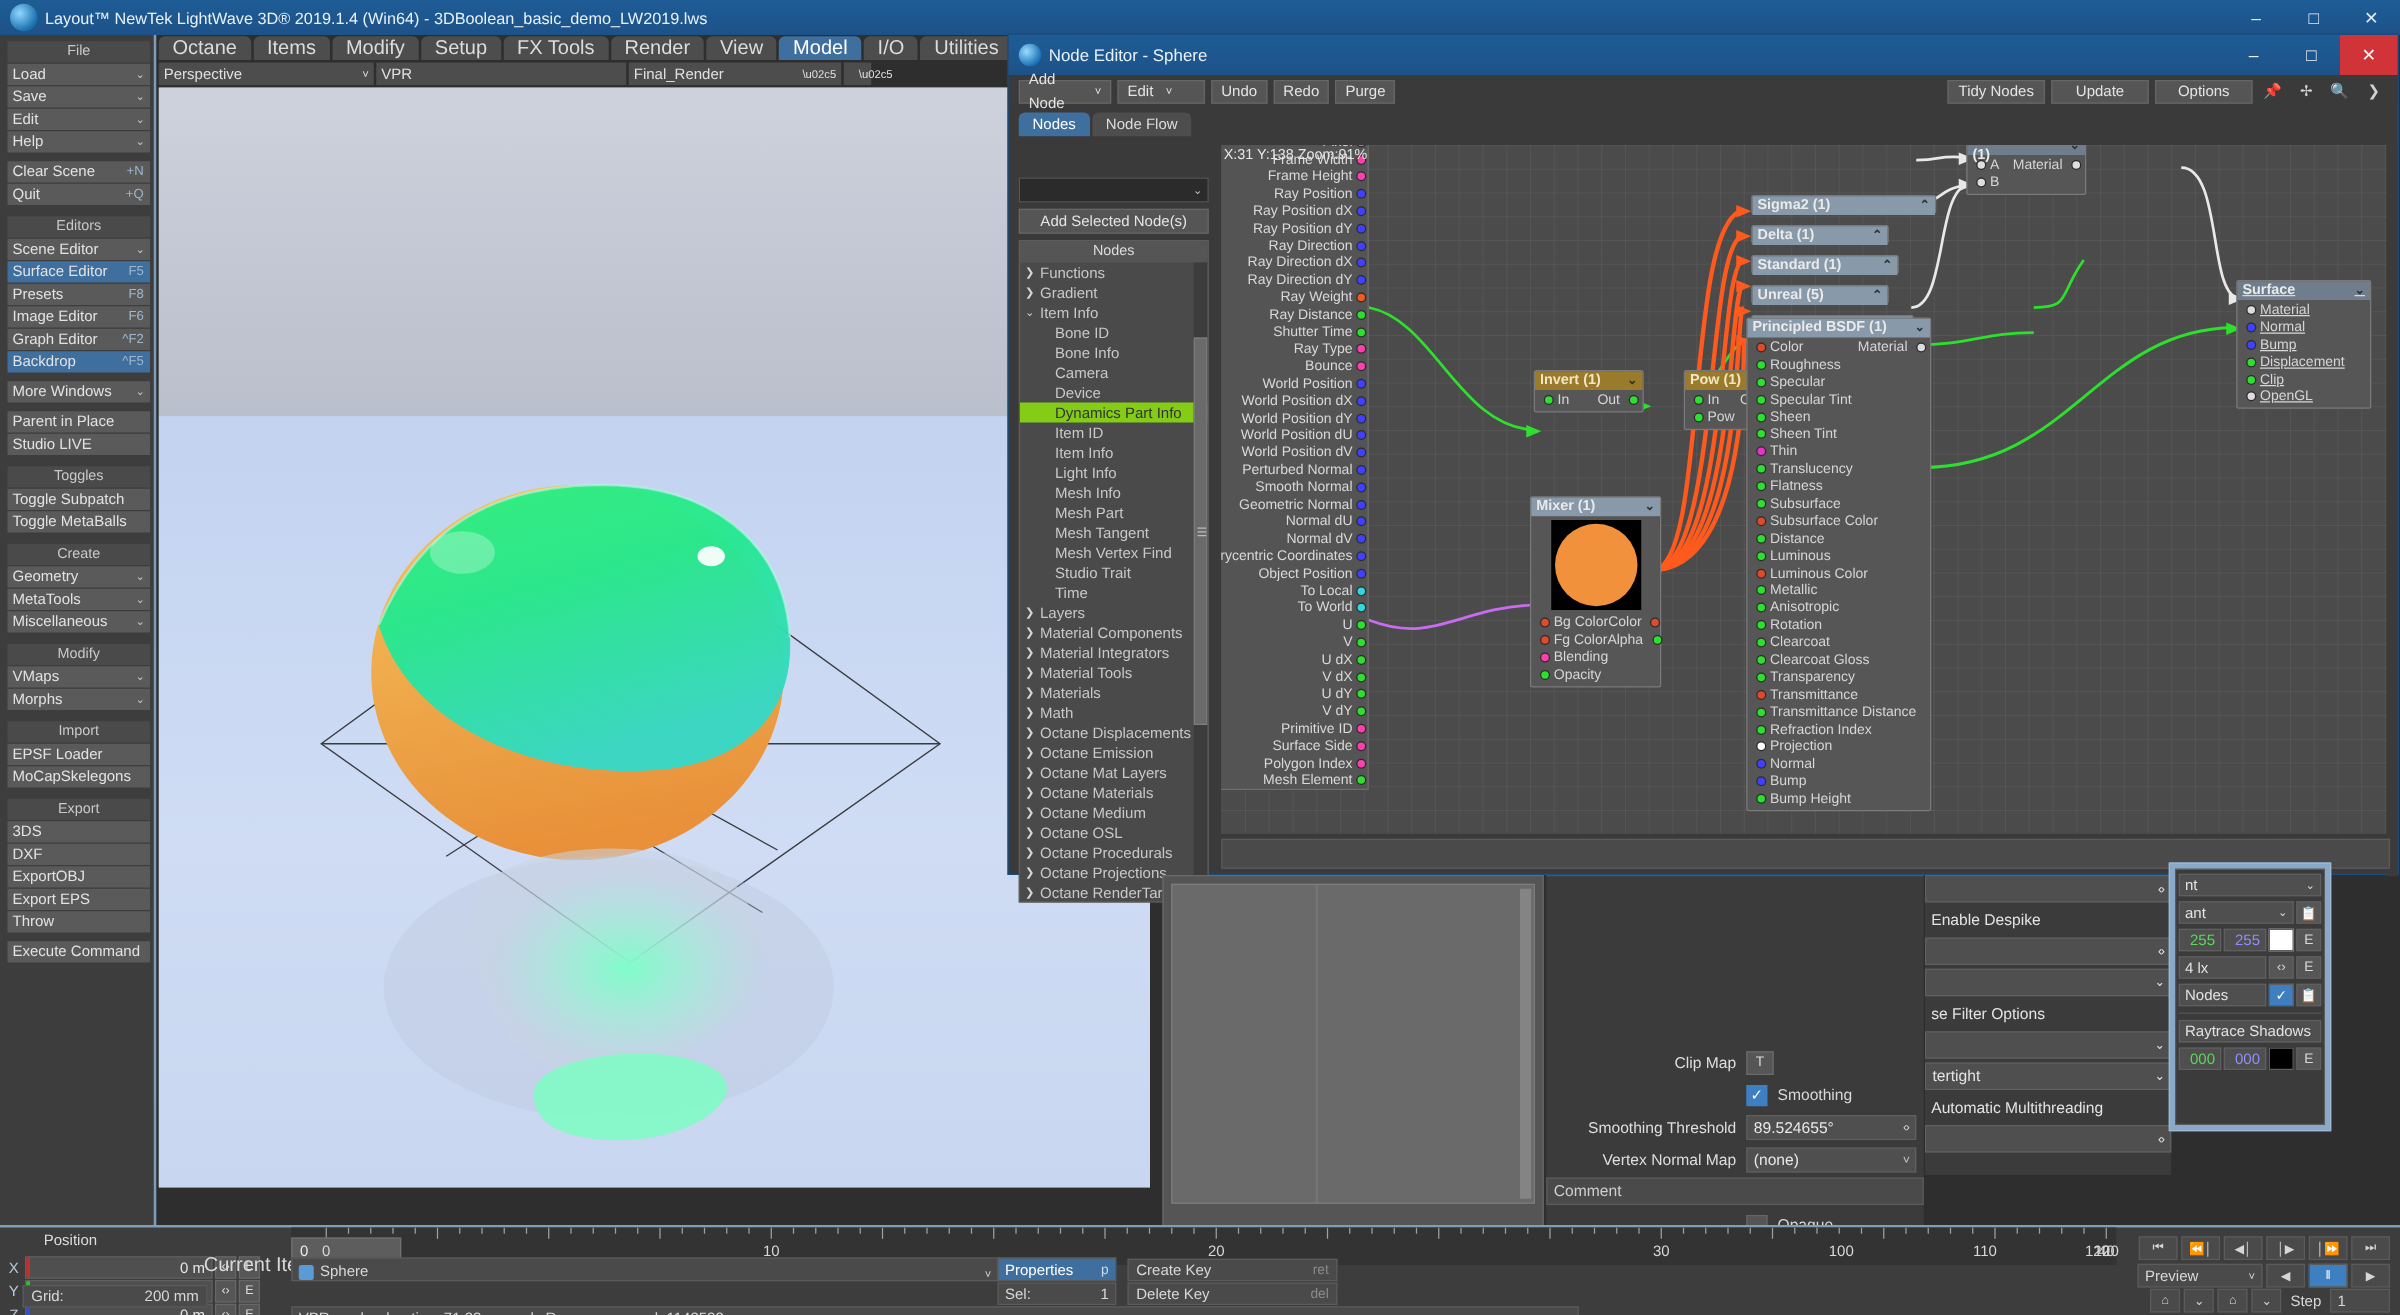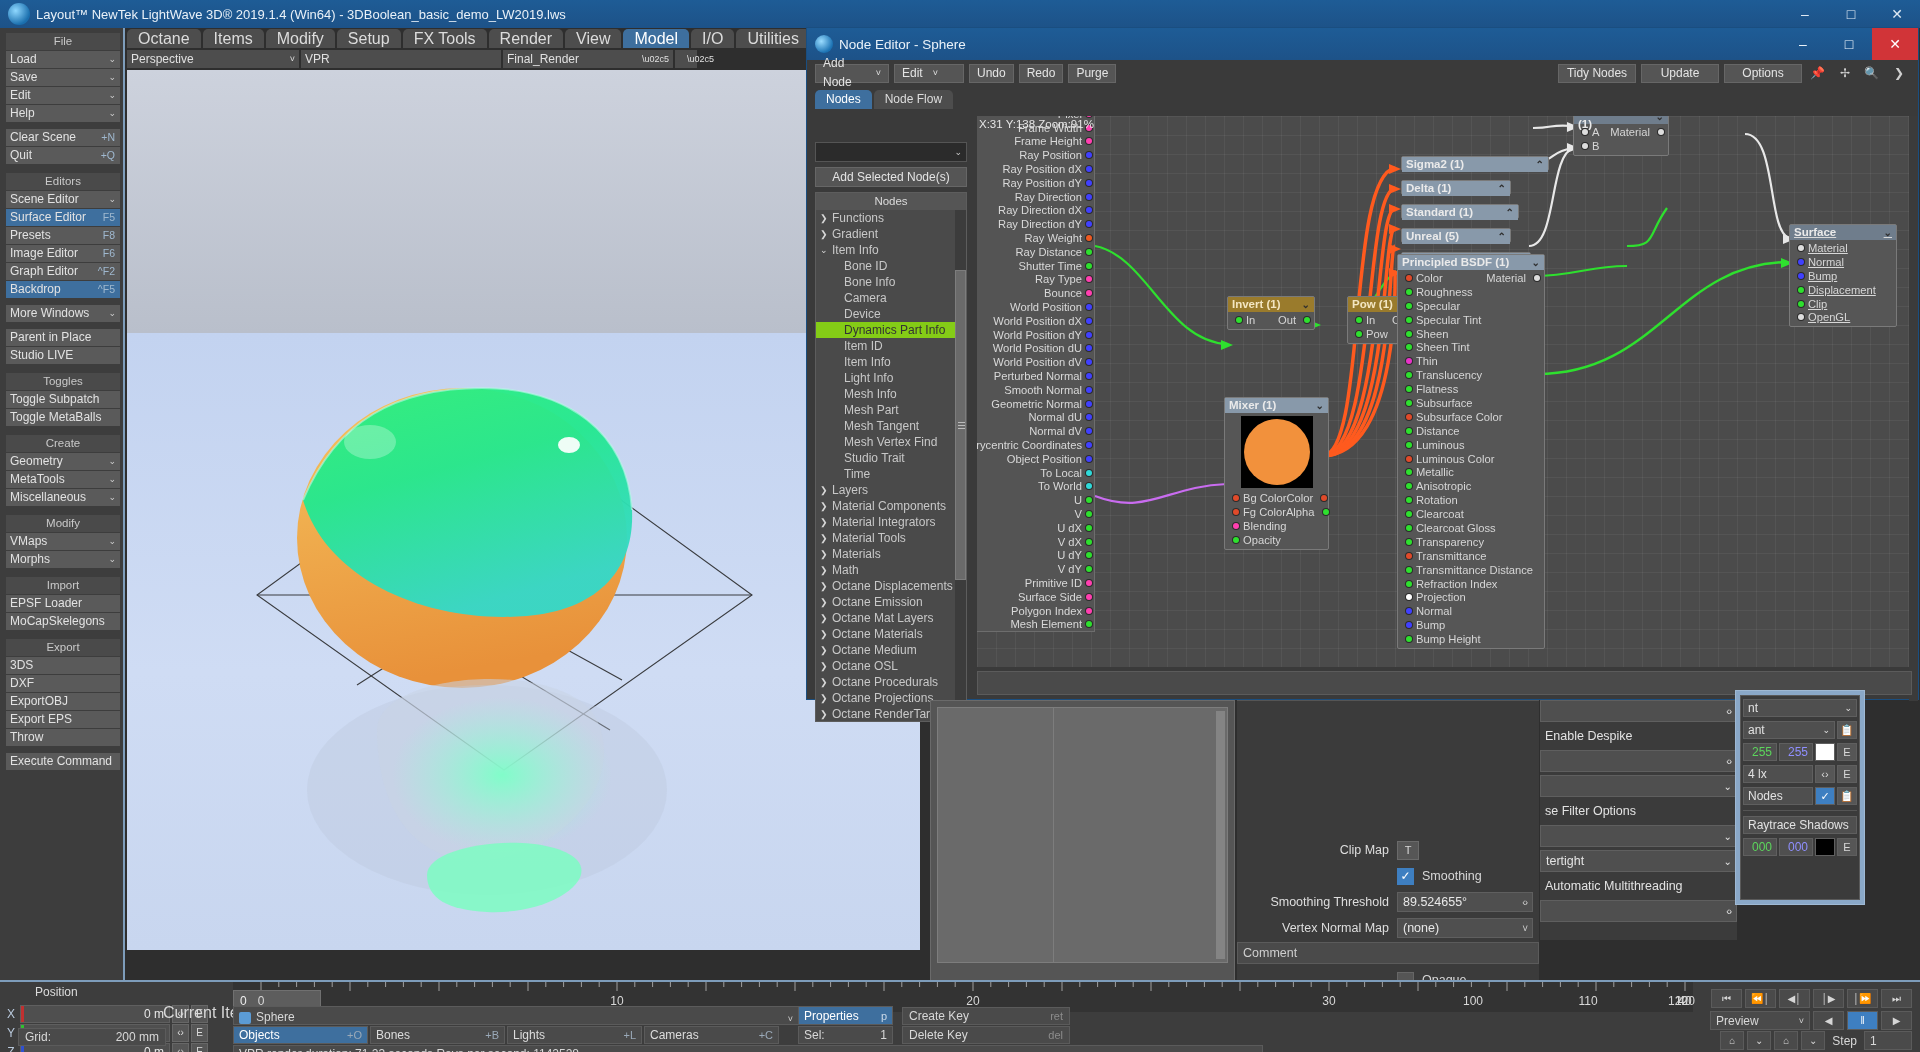--- a/index.html
+++ b/index.html
@@ -1366,38 +1366,20 @@
         </div>
     </div>
 
     <div class="curitem">Current Item</div>
     <div class="ci-box">
       <span style="display:inline-block;width:12px;height:12px;border-radius:2px;background:#5b9bd5;margin-right:5px"></span>
       <span>Sphere</span>
       <span style="margin-left:auto;font-size:9px;padding-right:6px">˅</span>
     </div>
 
-    <div class="selrow" id="selrow">
-        <div class="selbtn on">
-          <span>Objects</span>
-          <span class="k">+O</span>
-        </div>
-        <div class="selbtn">
-          <span>Bones</span>
-          <span class="k">+B</span>
-        </div>
-        <div class="selbtn">
-          <span>Lights</span>
-          <span class="k">+L</span>
-        </div>
-        <div class="selbtn">
-          <span>Cameras</span>
-          <span class="k">+C</span>
-        </div>
-      </div>
 
     <div style="position:absolute;left:798px;bottom:27px;width:95px;height:19px;background:#3e6f9e;border:1px solid #5b5b5b;display:flex;align-items:center;padding:0 5px;font-size:12px;color:#fff">
       <span>Properties</span>
       <span style="margin-left:auto;color:#cbd9e8;font-size:11px">p</span>
     </div>
     <div style="position:absolute;left:798px;bottom:8px;width:95px;height:18px;background:#4a4a4a;border:1px solid #5b5b5b;display:flex;align-items:center;padding:0 5px;font-size:12px">
       <span>Sel:</span>
       <span style="margin-left:auto">1</span>
     </div>
 

